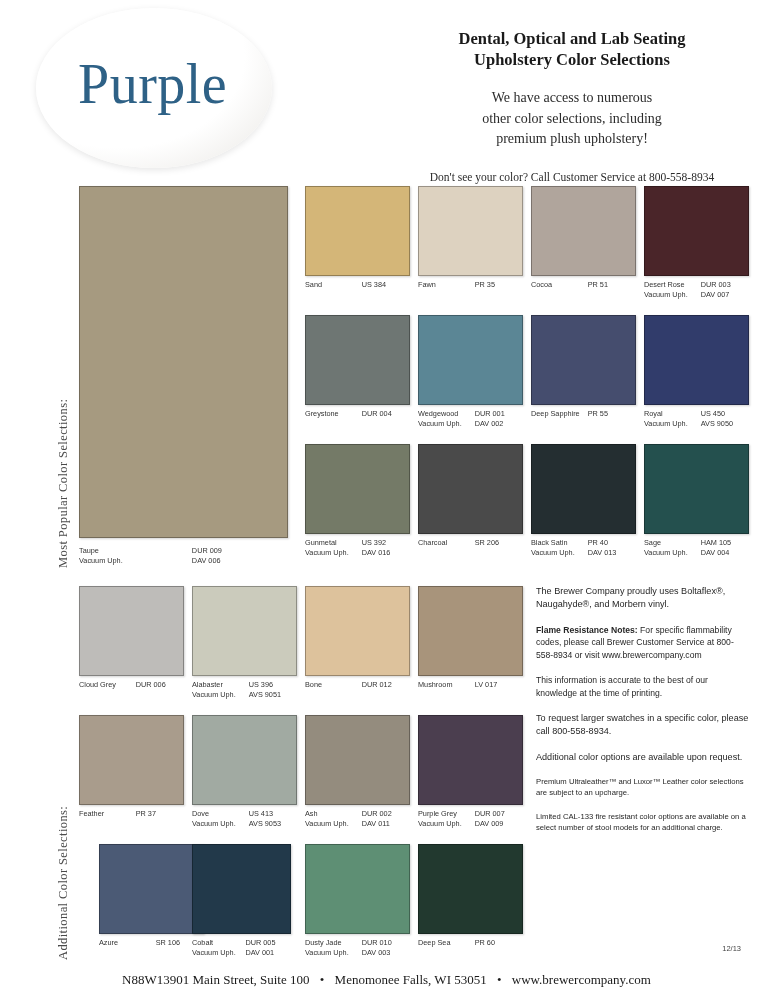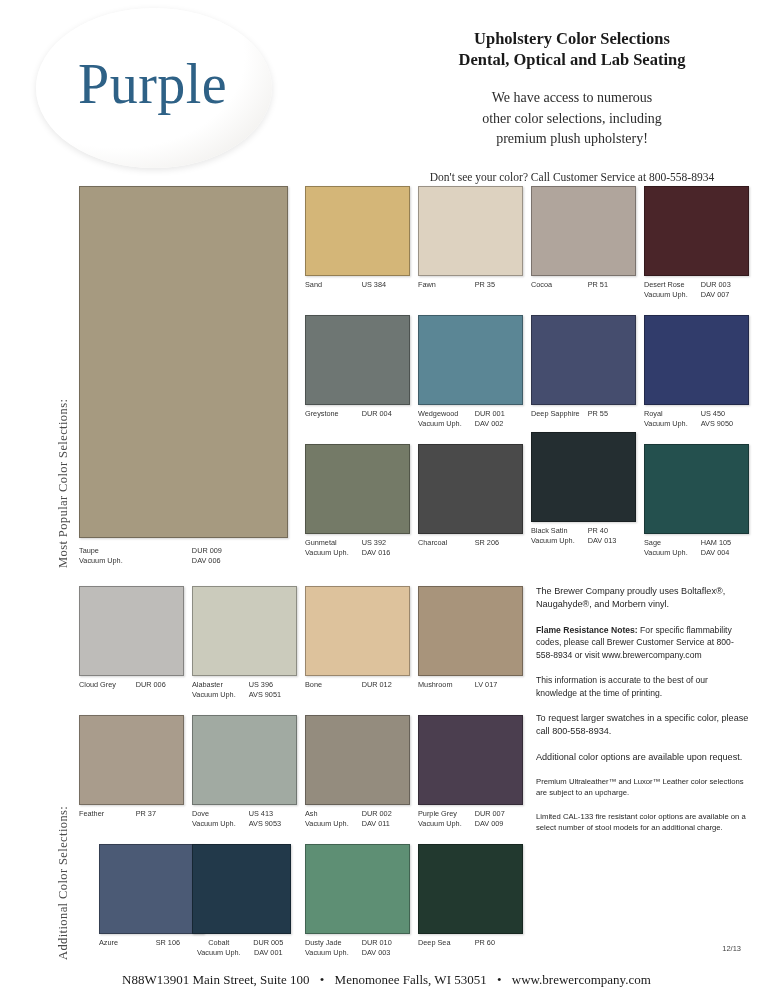--- a/index.html
+++ b/index.html
@@ -78,22 +78,22 @@
 </head>
 <body>
 
 <div class="page">
 
   <div class="logo-bubble"></div>
   <div class="logo-word">Purple</div>
 
   <div class="head-right">
     <div class="head-title">
+      <div>Dental, Optical and Lab Seating</div>
       <div>Upholstery Color Selections</div>
-      <div>Dental, Optical and Lab Seating</div>
     </div>
     <div class="head-sub">
       <div>We have access to numerous</div>
       <div>other color selections, including</div>
       <div>premium plush upholstery!</div>
     </div>
     <div class="head-call">Don't see your color? Call Customer Service at 800-558-8934</div>
   </div>
 
   <div class="vlabel top">Most Popular Color Selections:</div>
@@ -213,21 +213,21 @@
       </div>
       <div class="sw" style="left: 418px; top: 444px; width: 105px;">
         <div class="chip" style="height: 90px; background: rgb(74, 74, 74);"></div>
         <div class="meta">
           <div class="ln">
             <span class="nm">Charcoal</span>
             <span class="cd">SR 206</span>
           </div>
         </div>
       </div>
-      <div class="sw" style="left: 531px; top: 432px; width: 105px;">
+      <div class="sw" style="left: 531px; top: 444px; width: 105px;">
         <div class="chip" style="height: 90px; background: rgb(36, 46, 49);"></div>
         <div class="meta">
           <div class="ln">
             <span class="nm">Black Satin</span>
             <span class="cd">PR 40</span>
           </div>
           <div class="ln">
             <span class="nm">Vacuum Uph.</span>
             <span class="cd">DAV 013</span>
           </div>
@@ -338,21 +338,21 @@
       </div>
       <div class="sw" style="left: 79px; top: 844px; width: 105px; padding-left: 20px;">
         <div class="chip" style="height: 90px; background: rgb(75, 90, 117);"></div>
         <div class="meta">
           <div class="ln">
             <span class="nm">Azure</span>
             <span class="cd">SR 106</span>
           </div>
         </div>
       </div>
-      <div class="sw" style="left: 192px; top: 844px; width: 99px; text-align: center;">
+      <div class="sw" style="left: 192px; top: 844px; width: 99px;">
         <div class="chip" style="height: 90px; background: rgb(34, 57, 74);"></div>
         <div class="meta">
           <div class="ln">
             <span class="nm">Cobalt</span>
             <span class="cd">DUR 005</span>
           </div>
           <div class="ln">
             <span class="nm">Vacuum Uph.</span>
             <span class="cd">DAV 001</span>
           </div>

